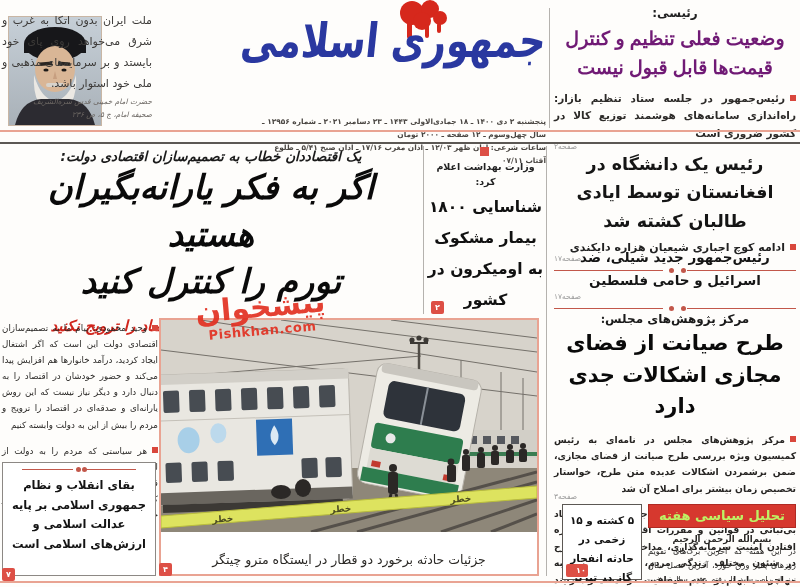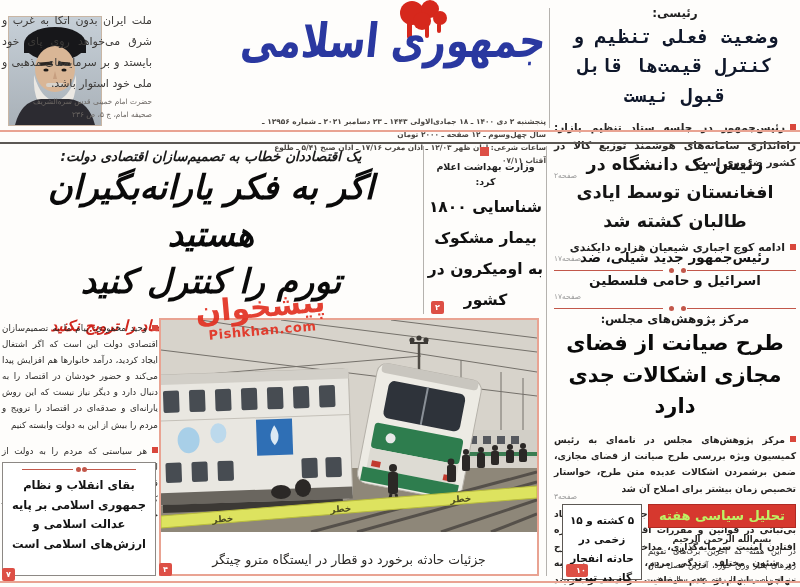--- a/index.html
+++ b/index.html
@@ -21,33 +21,33 @@
   .dotline .ln{position:absolute;top:4px;left:0;right:0;height:1px;
     background:linear-gradient(to right,#c2574a 0 45%,transparent 45% 55%,#c2574a 55% 100%);}
   .dotline .d1,.dotline .d2{position:absolute;top:2px;width:5px;height:5px;border-radius:50%;background:#c2574a;}
   .dotline .d1{left:47.5%;} .dotline .d2{left:52.5%;}
 
   
   #imam-photo{left:8px;top:16px;width:92px;height:108px;border:1px solid #c9b6a4;background:#bfc7ce;}
   #imam-quote{right:648px;top:10px;width:150px;font-size:11px;line-height:1.92;color:#3c3a38;
     font-family:"DejaVu Serif","DejaVu Sans",serif;}
   #imam-attr{right:648px;top:96px;width:150px;font-size:7.4px;line-height:1.7;color:#6b6662;
-    font-family:"DejaVu Serif","DejaVu Sans",serif;}
+    font-family:"DejaVu Serif","DejaVu Sans",serif;font-style:italic;}
   #masthead{left:256px;top:0;width:290px;height:130px;}
   #masthead-title{position:absolute;top:18px;left:0;width:100%;text-align:center;
     font-size:37px;font-weight:bold;color:#2a38a0;
     transform:skewX(-6deg) scaleY(1.28);transform-origin:center;
     font-family:"DejaVu Serif","DejaVu Sans",serif;white-space:nowrap;}
   #masthead-splash{position:absolute;left:134px;top:-2px;}
   #masthead-dates{position:absolute;top:116px;left:0;width:100%;font-size:7.4px;color:#4a4642;
     line-height:1.75;font-weight:bold;}
   #topright{left:554px;top:6px;width:242px;}
   #tr-kicker{font-size:12px;font-weight:bold;color:#222;}
-  #tr-headline{font-size:19px;font-weight:800;color:#0f172a;line-height:1.55;margin-top:4px;
-    font-family:Liberation Mono, monospace;}
+  #tr-headline{font-size:19px;font-weight:800;color:#701a75;line-height:1.55;margin-top:4px;
+    font-family:Liberation Sans, sans-serif;}
   #tr-sub{font-size:10.5px;font-weight:bold;color:#2c2a28;line-height:1.65;margin-top:7px;}
   #vline-top{left:549px;top:8px;height:120px;}
   #hr-salmon{left:0;top:130px;width:800px;height:2px;background:#e9a392;}
   #hr-dark{left:0;top:142px;width:800px;height:2px;background:#5c5854;}
 
   
   #lead{left:0;top:148px;width:422px;font-style:italic;}
   #lead-kicker{font-size:13.5px;font-weight:bold;color:#1a1a1a;}
   #lead-h1,#lead-h2{font-size:34px;font-weight:900;color:#0a0a0a;line-height:1.38;letter-spacing:-0.5px;}
   #lead-sub{font-size:15px;font-weight:bold;color:#d1251c;margin-top:12px;}

